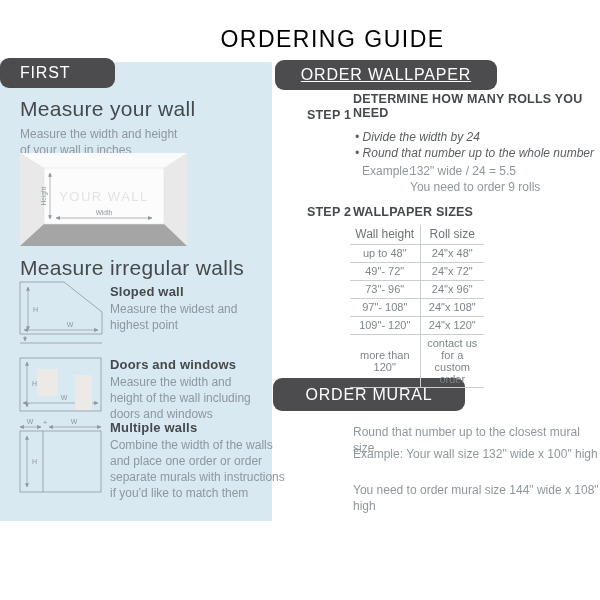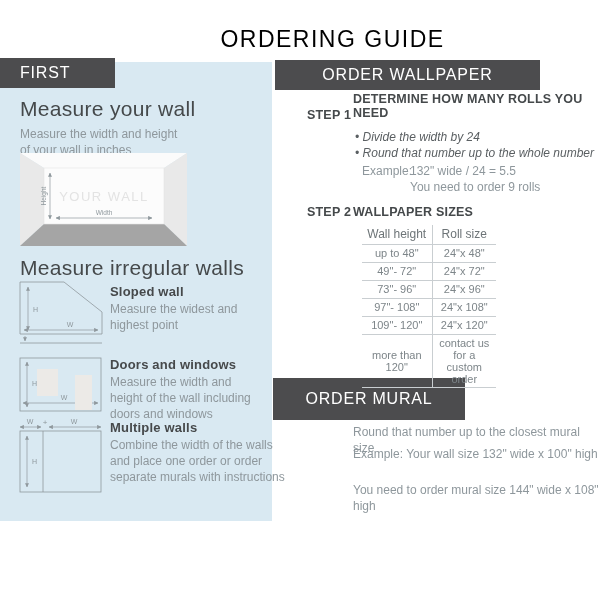--- a/index.html
+++ b/index.html
@@ -16,25 +16,25 @@
     left:100px; top:26px; width:465px; text-align:center;
     font-size:23px; letter-spacing:1.5px; color:#000000; font-weight:400;
   }
 
   
   .blue-panel { left:0; top:62px; width:272px; height:459px; background:#d9e9f2; }
 
   
   .bar {
     background:#4c4c4e; color:#ffffff; display:flex; align-items:center;
-    font-size:16px; letter-spacing:0.8px; font-weight:400;
+    font-size:16px; letter-spacing:0.8px; font-weight:400;border-radius:9px;
   }
   .bar-first { left:0; top:58px; width:115px; height:30px; padding-left:20px; }
-  .bar-wallpaper { left:275px; top:60px; width:265px; height:30px; justify-content:center; }
-  .bar-mural { left:273px; top:378px; width:192px; height:42px; justify-content:center; }
+  .bar-wallpaper { left:275px; top:60px; width:222px; height:30px; justify-content:center;text-decoration:underline; }
+  .bar-mural { left:273px; top:378px; width:192px; height:33px; justify-content:center; }
 
   
   .h-big { font-size:21px; color:#45494b; font-weight:400; letter-spacing:0.3px; }
   .body-gray { font-size:12px; color:#8e979c; line-height:16px; }
   .sub-title { font-size:13px; color:#46494b; font-weight:700; letter-spacing:0.2px; }
 
   
   .step-label { font-size:12.5px; color:#45494b; font-weight:700; letter-spacing:0.2px; }
   .step-title { font-size:12.5px; color:#45494b; font-weight:700; letter-spacing:0.2px; }
   .r-dark { font-size:12px; color:#5a5f62; line-height:16px;font-style:italic; }
@@ -144,34 +144,35 @@
     <rect x="2" y="14" width="81" height="61" fill="none" stroke="#8f989d" stroke-width="0.8"></rect>
     <line x1="25" y1="14" x2="25" y2="75" stroke="#8f989d" stroke-width="0.8"></line>
     <line x1="9" y1="19" x2="9" y2="70" stroke="#8f989d" stroke-width="0.7" marker-start="url(#ar)" marker-end="url(#ar)"></line>
     <text x="14" y="47" font-size="7" fill="#8f989d">H</text>
   </svg>
   <div class="abs sub-title" style="left:110px; top:420px;">Multiple walls</div>
   <div class="abs body-gray" style="left:110px; top:437px;">
     <div>Combine the width of the walls</div>
     <div>and place one order or order</div>
     <div>separate murals with instructions</div>
+    <div>if you'd like to match them</div>
   </div>
 
   <div class="abs step-label" style="left:307px; top:108px;">STEP 1</div>
   <div class="abs step-title" style="left:353px; top:92px;">DETERMINE HOW MANY ROLLS YOU NEED</div>
   <div class="abs r-dark" style="left:355px; top:129px;">• Divide the width by 24</div>
   <div class="abs r-dark" style="left:355px; top:145px;">• Round that number up to the whole number</div>
   <div class="abs r-gray" style="left:362px; top:163px;">Example:</div>
   <div class="abs r-gray" style="left:410px; top:163px;">132" wide / 24 = 5.5</div>
   <div class="abs r-gray" style="left:410px; top:179px;">You need to order 9 rolls</div>
 
   <div class="abs step-label" style="left:307px; top:205px;">STEP 2</div>
   <div class="abs step-title" style="left:353px; top:205px;">WALLPAPER SIZES</div>
 
-  <table class="abs sizes" style="left:350px; top:225px;margin-left:12px;">
+  <table class="abs sizes" style="left:350px; top:225px;">
     <thead>
       <tr>
         <th class="col1">Wall height</th>
         <th class="col2">Roll size</th>
       </tr>
     </thead>
     <tbody>
       <tr>
         <td>up to 48"</td>
         <td>24"x 48"</td>

